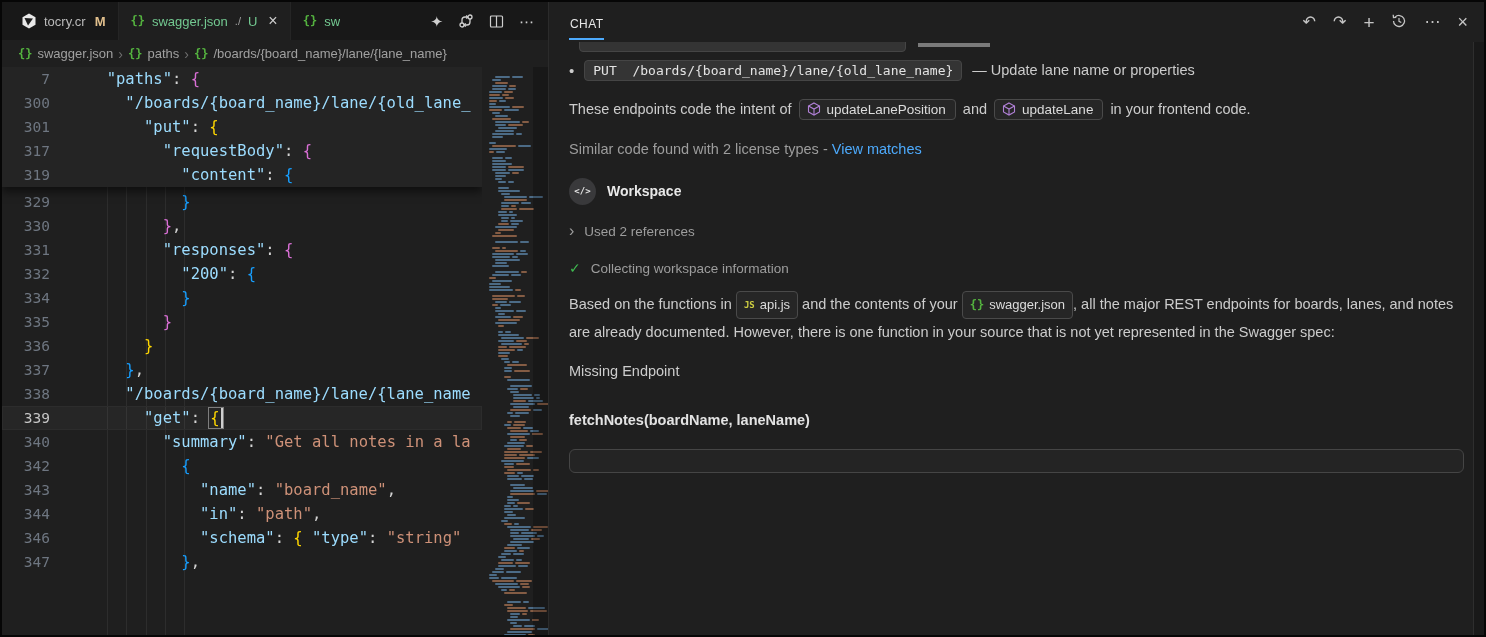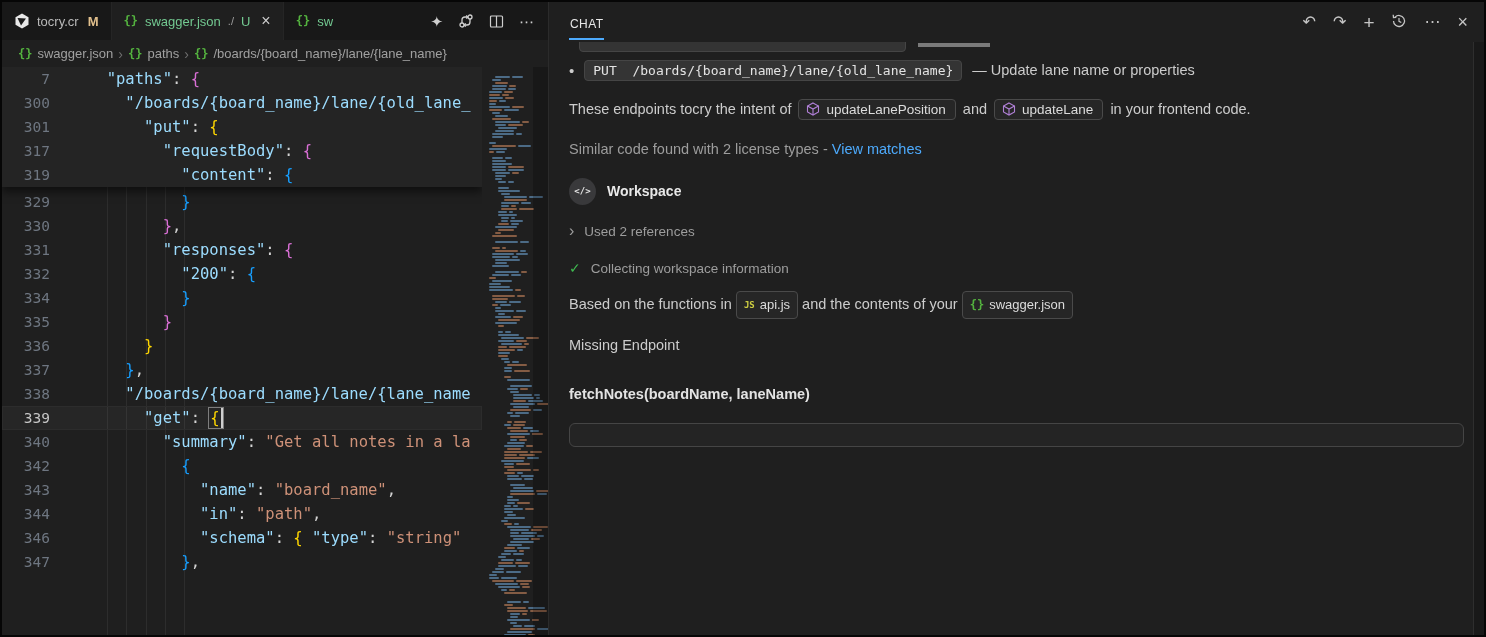--- a/index.html
+++ b/index.html
@@ -2,21 +2,21 @@
 <html><head>
 <meta charset="utf-8">
 <style>
   * { box-sizing: border-box; margin: 0; padding: 0; }
   html,body { background:#000; }
   body { font-family:"Liberation Sans",sans-serif; }
   .app { width:1486px; height:637px; border:2px solid #060606; background:#1f1f1f; display:flex; overflow:hidden; }
 
   
   .editor-pane { width:547px; border-right:1px solid #2b2b2b; display:flex; flex-direction:column; background:#1f1f1f; }
-  .tabbar { height:38px; background:#181818; display:flex; align-items:stretch; flex-shrink:0; }
+  .tabbar { height:38px; background:#181818; display:flex; align-items:stretch; flex-shrink:0;padding-left:7px; }
   .tab { display:flex; align-items:center; gap:7px; padding:0 12px; font-size:13px; border-right:1px solid #252525; color:#b9b9b9; cursor:pointer; white-space:nowrap; }
   .tab.active { background:#1f1f1f; }
   .tab .git-m { color:#e2c08d; font-weight:bold; margin-left:2px; }
   .tab .fname-green { color:#73c991; }
   .tab .path-hint { color:#9d9d9d; font-size:11px; }
   .tab .git-u { color:#73c991; }
   .tab .close { color:#cccccc; font-size:16px; margin-left:4px; line-height:1; }
   .tab.partial { overflow:hidden; max-width:58px; border-right:none; padding-right:0; }
   .json-braces { font-family:"DejaVu Sans Mono",monospace; font-weight:bold; color:#54b33f; font-size:12px; }
   .tab-actions { margin-left:auto; display:flex; align-items:center; gap:15px; padding:0 14px; color:#cfcfcf; }
@@ -918,21 +918,21 @@
         <span class="clipped-text"></span>
       </div>
 
       <div class="bullet-row">
         <span class="bullet-dot">•</span>
         <span class="chip-code">PUT  /boards/{board_name}/lane/{old_lane_name}</span>
         <span>— Update lane name or properties</span>
       </div>
 
       <div class="para-intent">
-        <span>These endpoints tocry the intent of</span>
+        <span>These endpoints code the intent of</span>
         <span class="chip-symbol">
           <svg class="method-svg" viewBox="0 0 14 14" fill="none" stroke="#b180d7" stroke-width="1.1">
             <polygon points="7,1 12.5,4 12.5,10 7,13 1.5,10 1.5,4"></polygon>
             <path d="M1.5 4 L7 7 L12.5 4 M7 7 V13"></path>
           </svg>
           <span>updateLanePosition</span>
         </span>
         <span>and</span>
         <span class="chip-symbol">
           <svg class="method-svg" viewBox="0 0 14 14" fill="none" stroke="#b180d7" stroke-width="1.1">
@@ -967,21 +967,21 @@
       <div class="para-answer">
         <span>Based on the functions in</span>
         <span class="chip-file">
           <span class="js-icon">JS</span>
           <span>api.js</span>
         </span>
         <span>and the contents of your</span>
         <span class="chip-file">
           <span class="json-braces">{}</span>
           <span>swagger.json</span>
-        </span>
+        </span><span>, all the major REST endpoints for boards, lanes, and notes are already documented. However, there is one function in your source that is not yet represented in the Swagger spec:</span>
       </div>
 
       <div class="missing-title">Missing Endpoint</div>
       <div class="func-sig">fetchNotes(boardName, laneName)</div>
       <div class="code-block-partial"></div>
     </div>
 
     <div class="scroll-gutter"></div>
   </div>
 </div>

